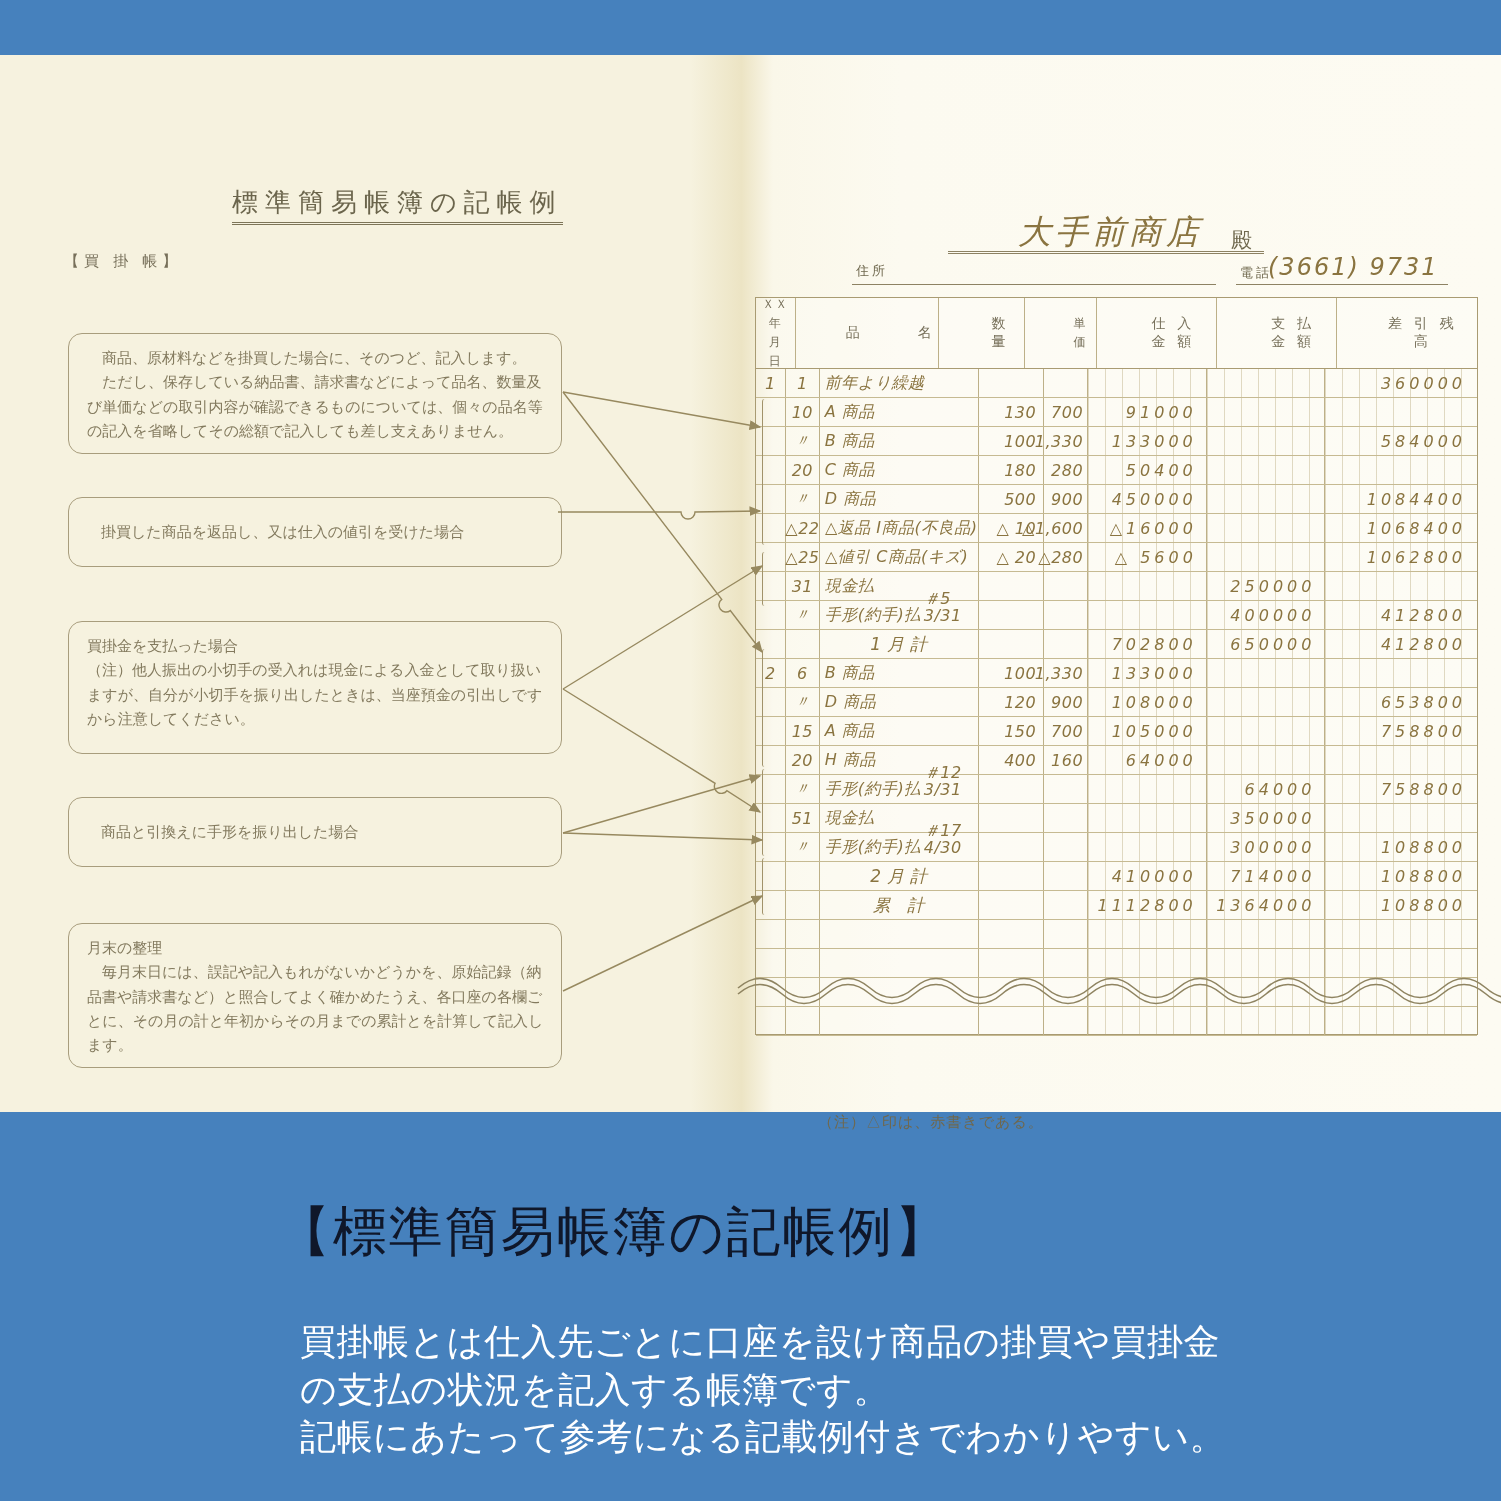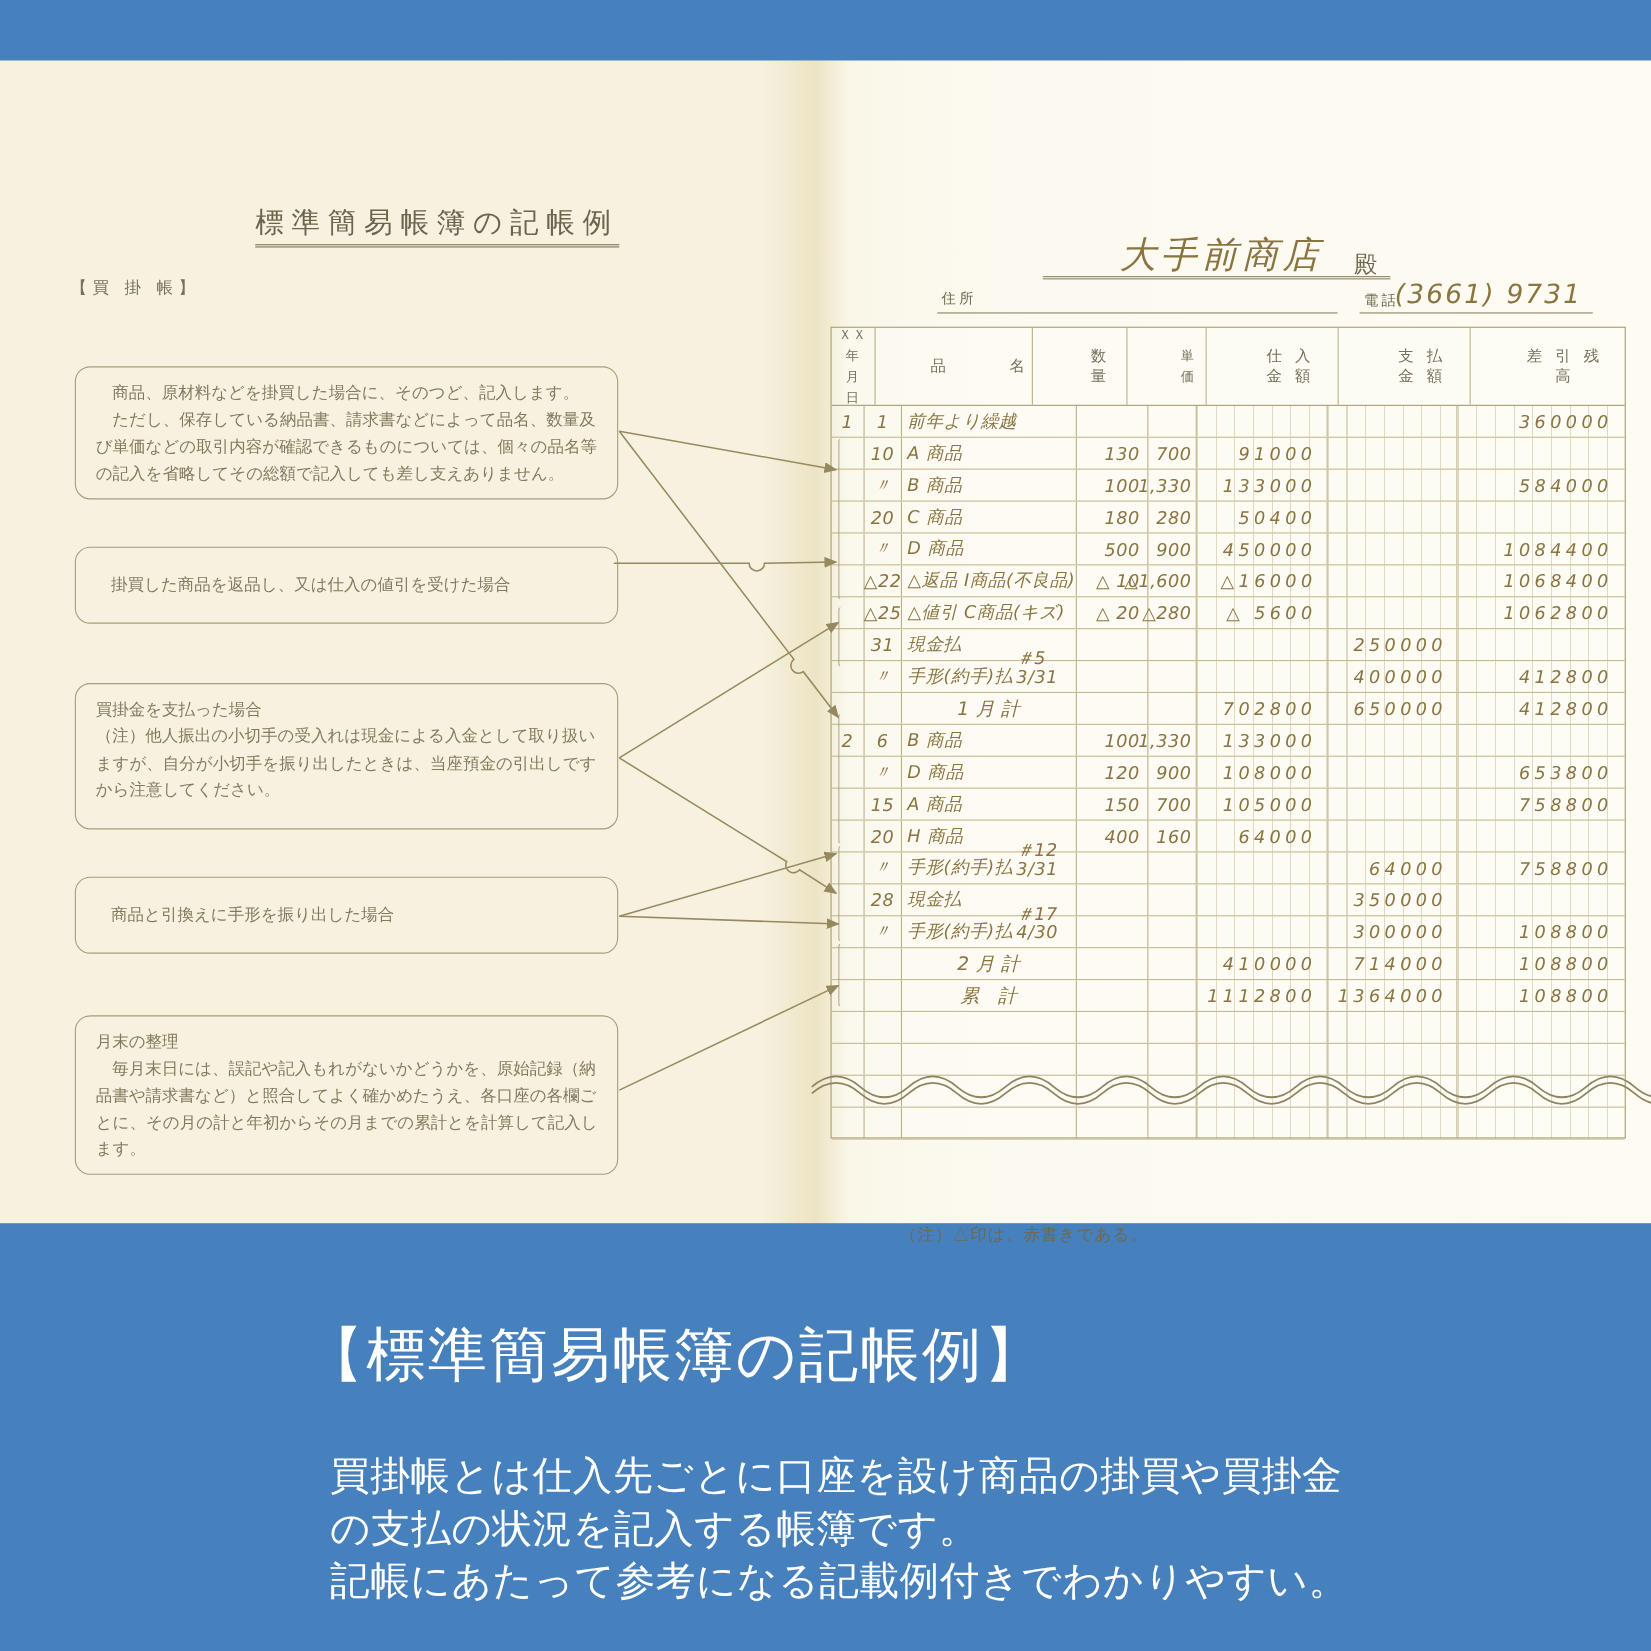--- a/index.html
+++ b/index.html
@@ -70,21 +70,21 @@
   .lhead .lbl.small{font-size:12px;letter-spacing:1px;line-height:1.6;}
   .memo{display:inline-block;font-size:10px;line-height:1.05;margin-left:3px;transform:translateY(-7px);letter-spacing:0;}
   .memo div{text-align:left;}
   .bracket{position:absolute;width:4px;border-left:1.5px solid #a1926a;border-radius:3px;}
   .note{position:absolute;left:818px;top:1058px;font-size:15px;color:#6f684e;letter-spacing:1px;}
   
   svg.overlay{position:absolute;left:0;top:0;width:1501px;height:1501px;pointer-events:none;}
   
   .footer-title{
     position:absolute;left:0;top:1196px;width:1227px;text-align:center;
-    color:#ffffff;font-size:54px;letter-spacing:2px;
+    color:#0f172a;font-size:54px;letter-spacing:2px;
   }
   .footer-body{
     position:absolute;left:300px;top:1318px;
     color:#ffffff;font-size:36px;line-height:1.32;white-space:pre-line;letter-spacing:0.5px;
   }
 </style>
 </head>
 <body>
 
 <div class="paper">
@@ -443,21 +443,21 @@
           <div class="lcell c-pay guides">
             <span class="hand num">64000</span>
           </div>
           <div class="lcell c-bal guides">
             <span class="hand num">758800</span>
           </div>
         </div>
         <div class="lrow">
           <div class="lcell c-m"></div>
           <div class="lcell c-d">
-            <span class="hand">28</span>
+            <span class="hand">51</span>
           </div>
           <div class="lcell c-item">
             <span class="hand">現金払</span>
           </div>
           <div class="lcell c-qty"></div>
           <div class="lcell c-unit"></div>
           <div class="lcell c-pur guides"></div>
           <div class="lcell c-pay guides">
             <span class="hand num">350000</span>
           </div>

